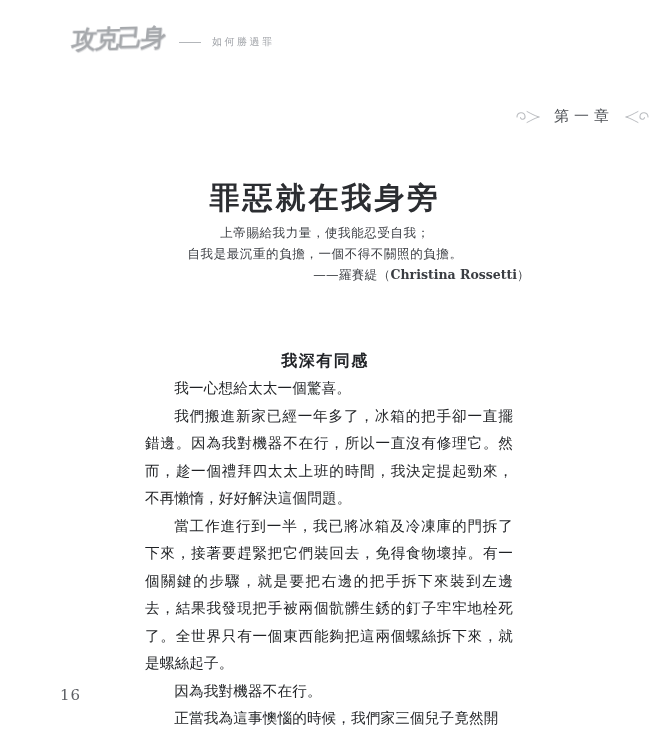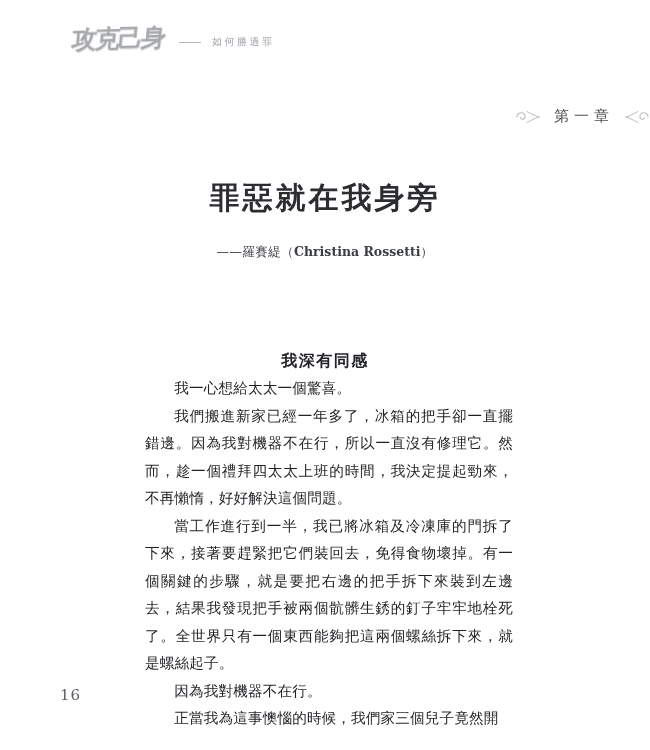--- a/index.html
+++ b/index.html
@@ -113,22 +113,22 @@
     left: 120px;
     width: 410px;
     font-size: 12.5px;
     line-height: 21px;
     color: #3a3d42;
     letter-spacing: 0.6px;
   }
   .epi-line-1 { text-align: center; }
   .epi-line-2 { text-align: center; }
   .epi-attrib {
-    text-align: center;
-    margin-top: 19px;
+    text-align: right;
+    margin-top: 0;
     letter-spacing: 0.4px;
     white-space: nowrap;
   }
   .epi-attrib .latin {
     font-family: "DejaVu Serif", "Liberation Serif", serif;
     font-weight: 700;
     letter-spacing: 0;
   }
 
   
@@ -196,20 +196,22 @@
     <svg class="orn" viewBox="0 0 26 16">
       <path d="M24 8 C24 3, 17 2, 16 7 C15.4 10.5, 20 11.5, 20.5 8.5" fill="none" stroke="#a4a7ac" stroke-width="1.1" stroke-linecap="round"></path>
       <path d="M14 2.5 C9 5, 7 6.5, 2 8" fill="none" stroke="#a4a7ac" stroke-width="1" stroke-linecap="round"></path>
       <path d="M14 13.5 C9 11, 7 9.5, 2 8" fill="none" stroke="#a4a7ac" stroke-width="1" stroke-linecap="round"></path>
     </svg>
   </div>
 
   <h1 class="chapter-title">罪惡就在我身旁</h1>
 
   <div class="epigraph">
+    <div class="epi-line-1">上帝賜給我力量，使我能忍受自我；</div>
+    <div class="epi-line-2">自我是最沉重的負擔，一個不得不關照的負擔。</div>
     <div class="epi-attrib">
       <span>——</span><span>羅賽緹</span><span>（</span><span class="latin">Christina Rossetti</span><span>）</span>
     </div>
   </div>
 
   <h2 class="section-heading">我深有同感</h2>
 
   <div class="body-text">
     <p>我一心想給太太一個驚喜。</p>
     <p>我們搬進新家已經一年多了，冰箱的把手卻一直擺錯邊。因為我對機器不在行，所以一直沒有修理它。然而，趁一個禮拜四太太上班的時間，我決定提起勁來，不再懶惰，好好解決這個問題。</p>

